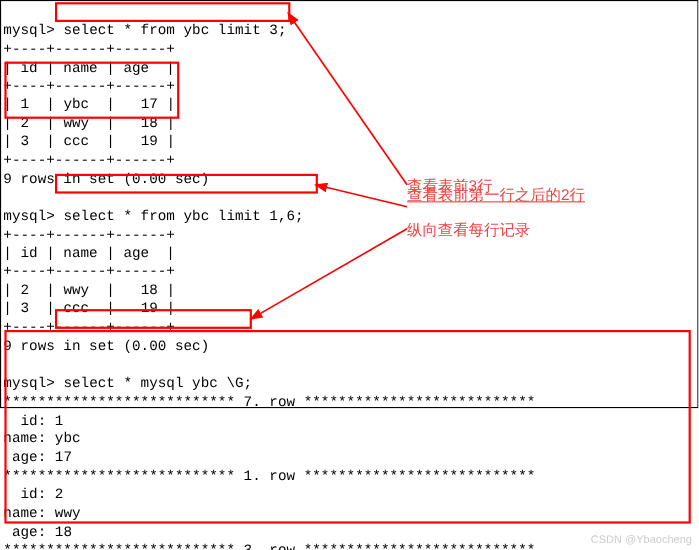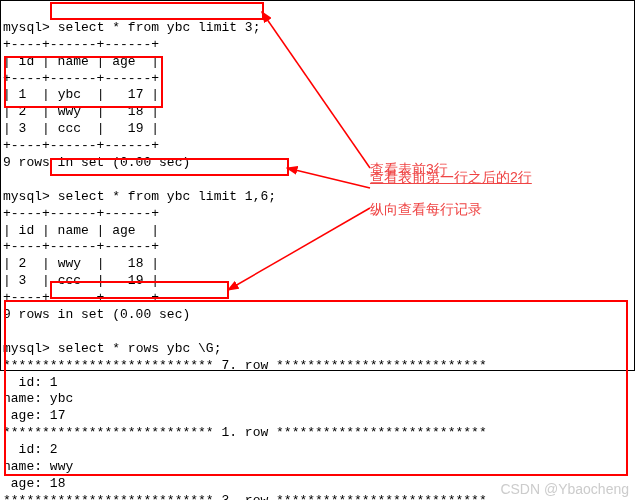--- a/index.html
+++ b/index.html
@@ -37,21 +37,21 @@
   svg.arrows {
     position: absolute;
     top: 0;
     left: 0;
     pointer-events: none;
   }
   .watermark {
     position: absolute;
     bottom: 2px;
     right: 6px;
-    font-size: 14px;
+    font-size: 10px;
     color: #ccc;
     font-family: sans-serif;
   }
 </style>
 </head>
 <body>
 
 <div class="terminal">
 <span>mysql&gt;</span> <span>select * from ybc limit 3;</span>
 <span>+----+------+------+</span>
@@ -65,21 +65,21 @@
 
 <span>mysql&gt;</span> <span>select * from ybc limit 1,6;</span>
 <span>+----+------+------+</span>
 <span>| id | name | age  |</span>
 <span>+----+------+------+</span>
 | <span>2</span>  | <span>wwy</span>  |   <span>18</span> |
 | <span>3</span>  | <span>ccc</span>  |   <span>19</span> |
 <span>+----+------+------+</span>
 <span>9 rows in set (0.00 sec)</span>
 
-<span>mysql&gt;</span> <span>select * rows ybc \G;</span>
+<span>mysql&gt;</span> <span>select * mysql ybc \G;</span>
 <span>*************************** 7. row ***************************</span>
 <span>  id:</span> <span>1</span>
 <span>name:</span> <span>ybc</span>
 <span> age:</span> <span>17</span>
 <span>*************************** 1. row ***************************</span>
 <span>  id:</span> <span>2</span>
 <span>name:</span> <span>wwy</span>
 <span> age:</span> <span>18</span>
 <span>*************************** 3. row ***************************</span>
  

